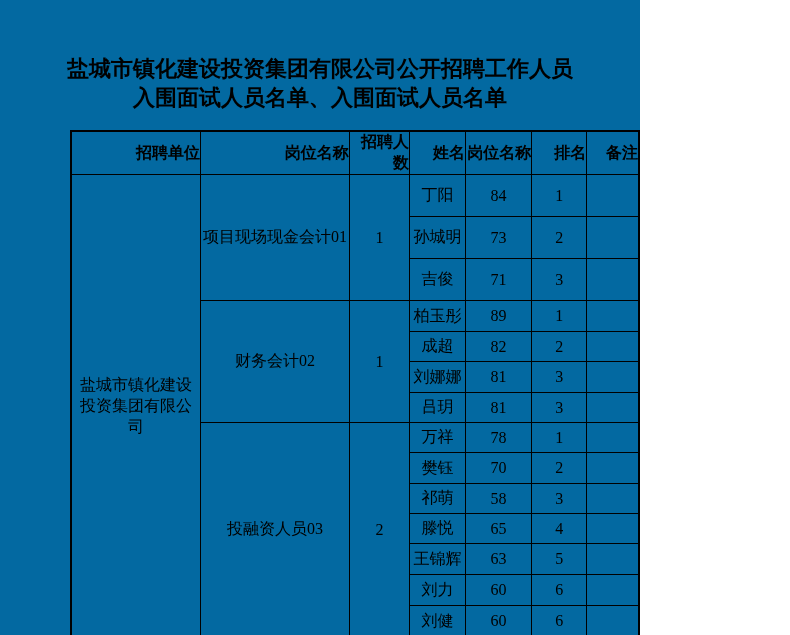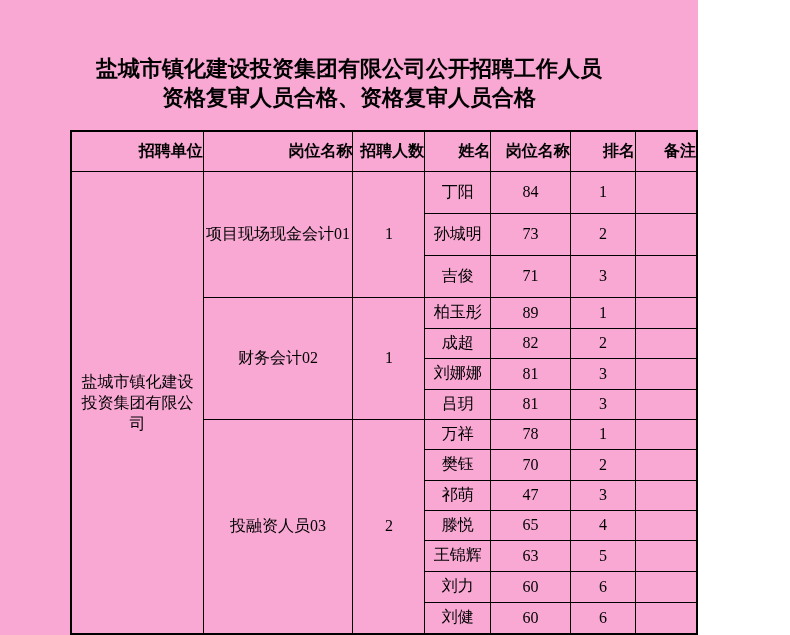--- a/index.html
+++ b/index.html
@@ -1,20 +1,20 @@
 <!DOCTYPE html>
 <html><head>
 <meta charset="utf-8">
 <style>
   html, body { margin: 0; padding: 0; background: #fff; }
   .page {
     position: relative;
-    width: 698px;
+    width: 640px;
     height: 635px;
-    background: #f9a8d4;
+    background: #0369a1;
     overflow: hidden;
     font-family: "Liberation Serif", "DejaVu Serif", serif;
     color: #000000;
   }
   .title {
     position: absolute;
     top: 54px;
     left: 0;
     width: 100%;
     text-align: center;
@@ -57,21 +57,21 @@
   .pos-cell { white-space: nowrap; margin-left: 48px; }
   .num { font-size: 15px; margin-left: 44px; }
 </style>
 </head>
 <body>
 
 <div class="page">
 
   <div class="title">
     <div>盐城市镇化建设投资集团有限公司公开招聘工作人员</div>
-    <div>资格复审人员合格、资格复审人员合格</div>
+    <div>入围面试人员名单、入围面试人员名单</div>
   </div>
 
   <table class="roster">
     <colgroup>
       <col style="width:133px">
       <col style="width:150px">
       <col style="width:75px">
       <col style="width:69px">
       <col style="width:83px">
       <col style="width:68px">
@@ -147,21 +147,21 @@
         <td></td>
       </tr>
       <tr style="height:31px">
         <td>樊钰</td>
         <td class="num">70</td>
         <td class="num">2</td>
         <td></td>
       </tr>
       <tr style="height:30px">
         <td>祁萌</td>
-        <td class="num">47</td>
+        <td class="num">58</td>
         <td class="num">3</td>
         <td></td>
       </tr>
       <tr style="height:30px">
         <td>滕悦</td>
         <td class="num">65</td>
         <td class="num">4</td>
         <td></td>
       </tr>
       <tr style="height:31px">

